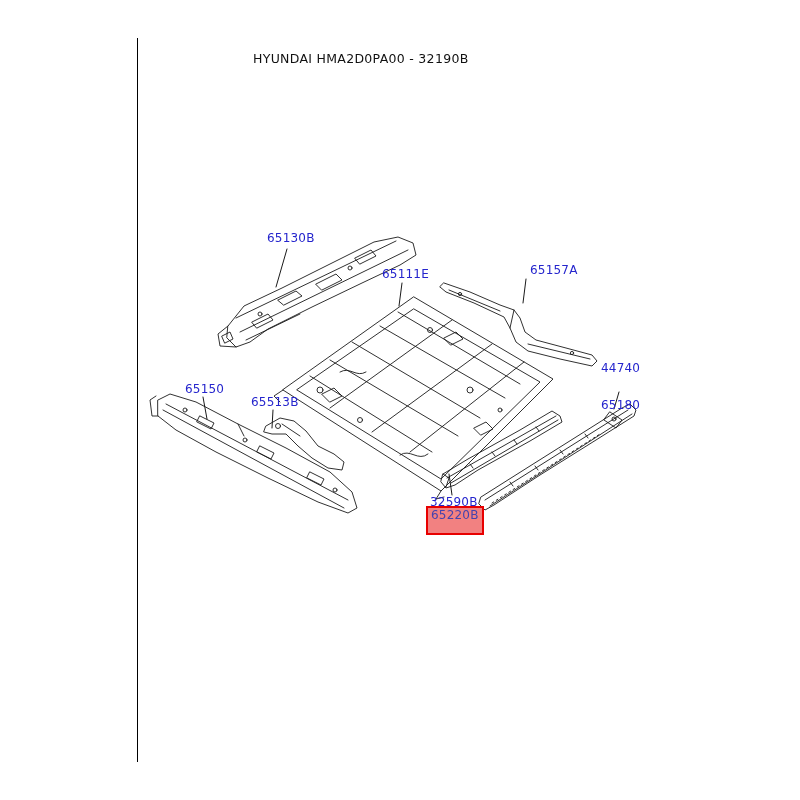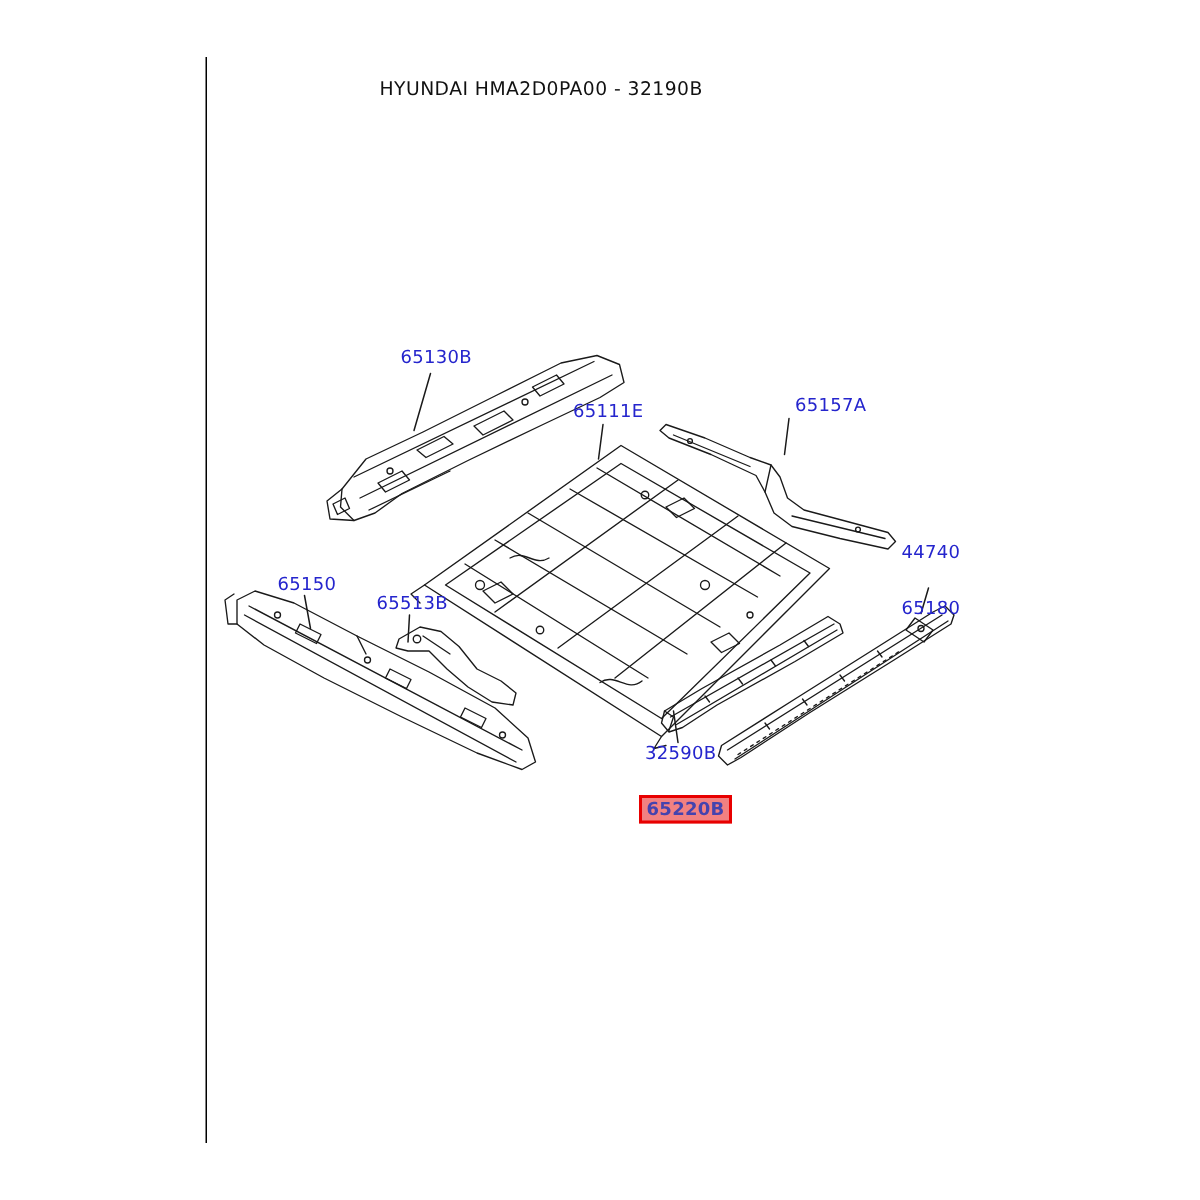--- a/index.html
+++ b/index.html
@@ -33,24 +33,24 @@
   }
   .lab-65130b{left:267px;top:231px;}
   .lab-65111e{left:382px;top:267px;}
   .lab-65157a{left:503px;top:263px;margin-left:27px;}
   .lab-65170 {left:601px;top:361px;}
   .lab-65180 {left:601px;top:375px;margin-top:23px;}
   .lab-65150 {left:185px;top:382px;}
   .lab-65513b{left:251px;top:395px;text-align:center;}
   .lab-65210b{left:430px;top:495px;}
   .hl-box{
-    position:absolute;left:426px;top:530px;
+    position:absolute;left:426px;top:506px;
     background:var(--hl-bg);
     border:2px solid var(--hl-border);
-    padding:0px 3px 1px 3px;cursor:pointer;font-weight:bold;
+    padding:0px 3px 11px 3px;cursor:pointer;
   }
   .hl-box .part-label{position:static;color:var(--hl-text);}
 </style>
 </head>
 <body>
 
 <div class="frame-left"></div>
 
 <div class="page-title">HYUNDAI HMA2D0PA00 - 32190B</div>
 

